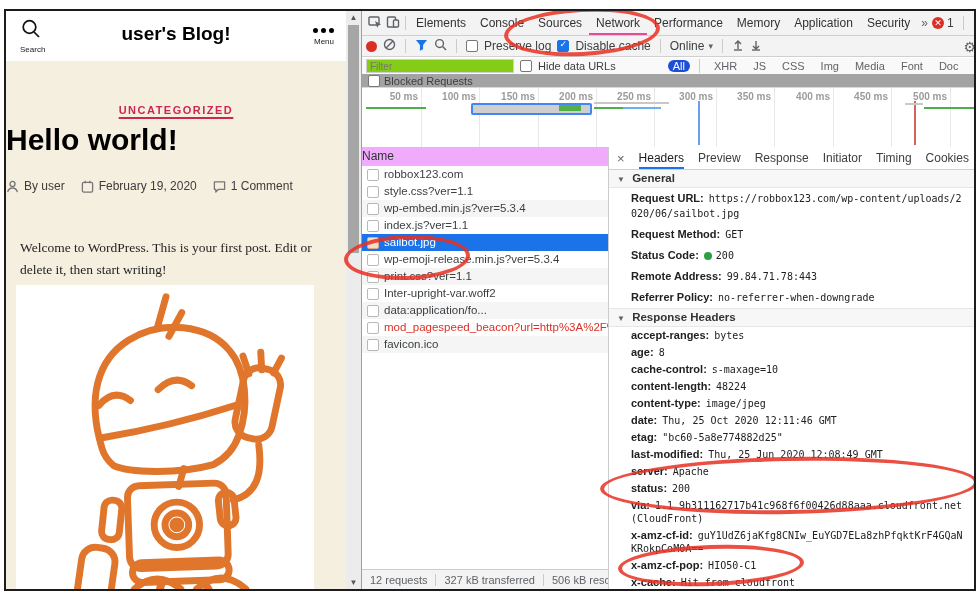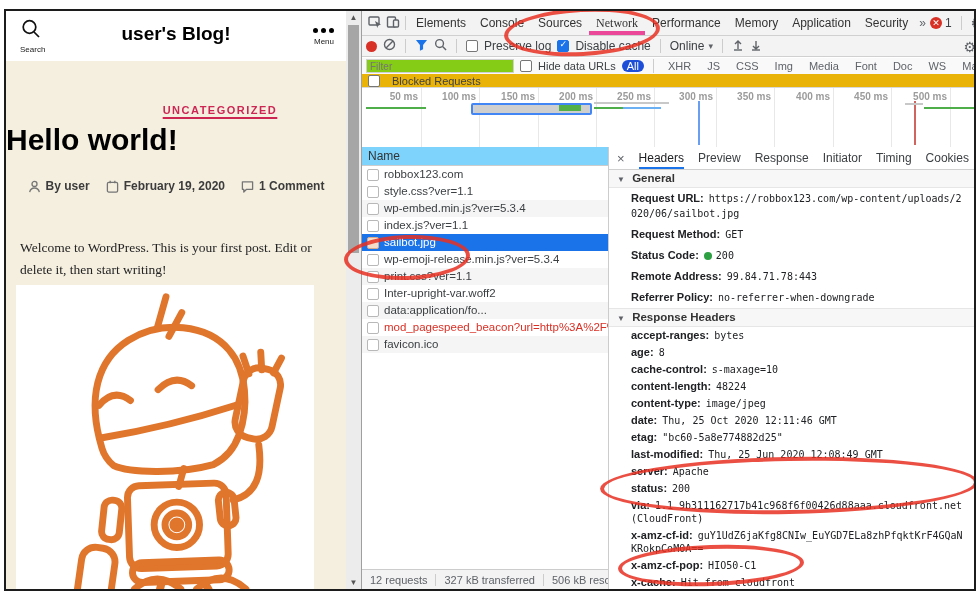--- a/index.html
+++ b/index.html
@@ -14,80 +14,80 @@
   .search-btn{position:absolute;left:14px;top:7px;width:40px;text-align:left;cursor:pointer;}
   .search-btn .lbl{font-size:8px;color:#1a1a1a;margin-top:1px;}
   .blog-title{position:absolute;left:0;top:12px;width:340px;text-align:center;
               font-size:19px;font-weight:700;color:#000;}
   .menu-btn{position:absolute;right:12px;top:12px;text-align:right;cursor:pointer;}
   .dots{display:flex;gap:3px;justify-content:flex-end;padding-top:5px;}
   .dots i{width:5px;height:5px;border-radius:50%;background:#000;}
   .menu-btn .lbl{font-size:8px;color:#1a1a1a;margin-top:4px;}
   .post-cat{position:absolute;left:0;top:93px;width:340px;text-align:center;
             font-size:11px;font-weight:700;letter-spacing:1.5px;
-            text-decoration:underline;text-underline-offset:3px;text-decoration-thickness:2px;padding-left:44px;}
+            text-decoration:underline;text-underline-offset:3px;text-decoration-thickness:2px;}
   .post-title{position:absolute;left:0;top:112px;width:340px;text-align:left;
               font-size:30px;font-weight:800;color:#000;margin:0;}
-  .post-meta{position:absolute;left:0;top:168px;width:340px;display:flex;justify-content:center;
-             gap:16px;font-size:12px;color:#3c3c3c;align-items:center;font-weight:bold;}
+  .post-meta{position:absolute;left:0;top:168px;width:340px;display:flex;justify-content:flex-start;
+             gap:16px;font-size:12px;color:#3c3c3c;align-items:center;}
   .post-meta .mi{display:flex;align-items:center;gap:5px;}
   .post-body{position:absolute;left:14px;top:212px;width:314px;
              font-family:"Liberation Serif",serif;font-size:13.5px;line-height:1.7;color:#242424;}
   .img-card{position:absolute;left:10px;top:274px;width:298px;height:304px;background:#fff;}
 
   
   .vscroll{position:absolute;left:340px;top:0;width:15px;height:578px;background:#ececec;}
   .vscroll .arrow{position:absolute;left:0;width:15px;height:13px;color:#555;font-size:8px;
                   text-align:center;line-height:13px;background:#ececec;}
   .vscroll .thumb{position:absolute;left:2px;top:14px;width:11px;height:228px;background:#a6a6a6;}
 
   
   .devtools{position:absolute;left:355px;top:0;width:613px;height:578px;background:#fff;
             border-left:1px solid #9f9f9f;font-size:12px;color:#3c4043;}
   .dt-row{position:absolute;left:0;width:613px;background:#f3f3f3;display:flex;align-items:center;}
   .row1{top:0;height:24px;border-bottom:1px solid #d0d0d0;}
   .row2{top:25px;height:21px;border-bottom:1px solid #d0d0d0;gap:6px;padding-left:4px;box-sizing:border-box;}
   .row3{top:47px;height:16px;background:#f9f9f9;gap:6px;padding-left:4px;box-sizing:border-box;font-size:11px;}
-  .row4{top:63px;height:14px;background:#eab308;border-bottom:1px solid #d8d8d8;gap:12px;padding-left:6px;box-sizing:border-box;font-size:11px;}
+  .row4{top:63px;height:14px;background:#a3a3a3;border-bottom:1px solid #d8d8d8;gap:4px;padding-left:6px;box-sizing:border-box;font-size:11px;}
   .sep{width:1px;height:14px;background:#ccc;margin:0 3px;flex:none;}
   .dt-tab{padding:0 7px;height:24px;line-height:24px;color:#333;flex:none;cursor:pointer;}
-  .dt-tab.active{border-bottom:4px solid #ec4899;box-sizing:border-box;font-weight:400;font-family:Liberation Serif, serif;}
+  .dt-tab.active{border-bottom:2px solid #ec4899;box-sizing:border-box;font-weight:400;}
   .more-tabs{padding:0 4px;color:#5f6368;cursor:pointer;}
   .right-cluster{margin-left:auto;display:flex;align-items:center;gap:6px;padding-right:2px;}
   .err-badge{display:flex;align-items:center;gap:3px;cursor:pointer;}
   .err-dot{width:12px;height:12px;border-radius:50%;background:#d93025;color:#fff;font-size:9px;
            line-height:12px;text-align:center;}
   .glyph{color:#5f6368;font-size:14px;cursor:pointer;}
   .rec-dot{width:11px;height:11px;border-radius:50%;background:#d93025;flex:none;cursor:pointer;}
   .cb{width:10px;height:10px;border:1px solid #767676;border-radius:2px;background:#fff;flex:none;
       position:relative;cursor:pointer;}
   .cb.on{background:#1a73e8;border-color:#1a73e8;}
   .cb.on::after{content:"✓";position:absolute;left:1px;top:-2px;color:#fff;font-size:9px;}
   .cb-lbl{color:#3c4043;flex:none;}
   .online{display:flex;align-items:center;gap:4px;color:#3c4043;cursor:pointer;flex:none;}
   .filter-input{width:140px;height:12px;border:1px solid #d0d0d0;background:#84cc16;font-size:10px;
                 padding:0 3px;color:#333;flex:none;}
   .pill{padding:0 5px;border-radius:8px;color:#5f6368;flex:none;cursor:pointer;}
-  .pill.active{background:#1d4ed8;color:#fff;}
+  .pill.active{background:#1d4ed8;color:#fff;margin-left:46px;}
   .gear-right{position:absolute;right:-3px;top:3px;}
 
   
   .overview{position:absolute;left:0;top:77px;width:613px;height:59px;background:#fff;
             border-bottom:1px solid #ccc;overflow:hidden;font-weight:bold;}
   .gridline{position:absolute;top:0;bottom:0;width:1px;background:#e8e8e8;}
   .tick-lbl{position:absolute;top:3px;width:54px;text-align:right;font-size:10px;color:#9b9b9b;}
   .ov-bar{position:absolute;height:2px;}
   .ov-vline{position:absolute;top:13px;bottom:2px;width:2px;}
 
   
   .dt-main{position:absolute;left:0;top:136px;width:613px;bottom:0;}
   .req-pane{position:absolute;left:0;top:0;width:247px;bottom:0;background:#fff;
             border-right:1px solid #ccc;box-sizing:border-box;}
-  .req-head{height:18px;line-height:18px;background:#7dd3fc;border-bottom:1px solid #ccc;
-            padding-left:6px;color:#333;font-size:12px;}
+  .req-head{height:18px;line-height:18px;background:#f0abfc;border-bottom:1px solid #ccc;
+            color:#333;font-size:12px;}
   .req-list{list-style:none;margin:0;padding:0;font-size:11.5px;color:#3c4043;}
   .req-row{height:17px;line-height:17px;display:flex;align-items:center;gap:5px;padding-left:5px;
            white-space:nowrap;overflow:hidden;cursor:pointer;}
   .req-row.stripe{background:#f5f5f5;}
   .req-row.selected{background:#1a73e8;color:#fff;}
   .req-row.error{color:#d93025;}
   .fico{width:10px;height:10px;border:1px solid #b8b8b8;background:#fff;border-radius:2px;flex:none;}
   .fico.img{background:#f6ddca;border-color:#d9a98c;}
   .summary{position:absolute;left:0;bottom:0;width:246px;height:19px;background:#f3f3f3;
            border-top:1px solid #ccc;display:flex;align-items:center;font-size:11px;color:#5f6368;

